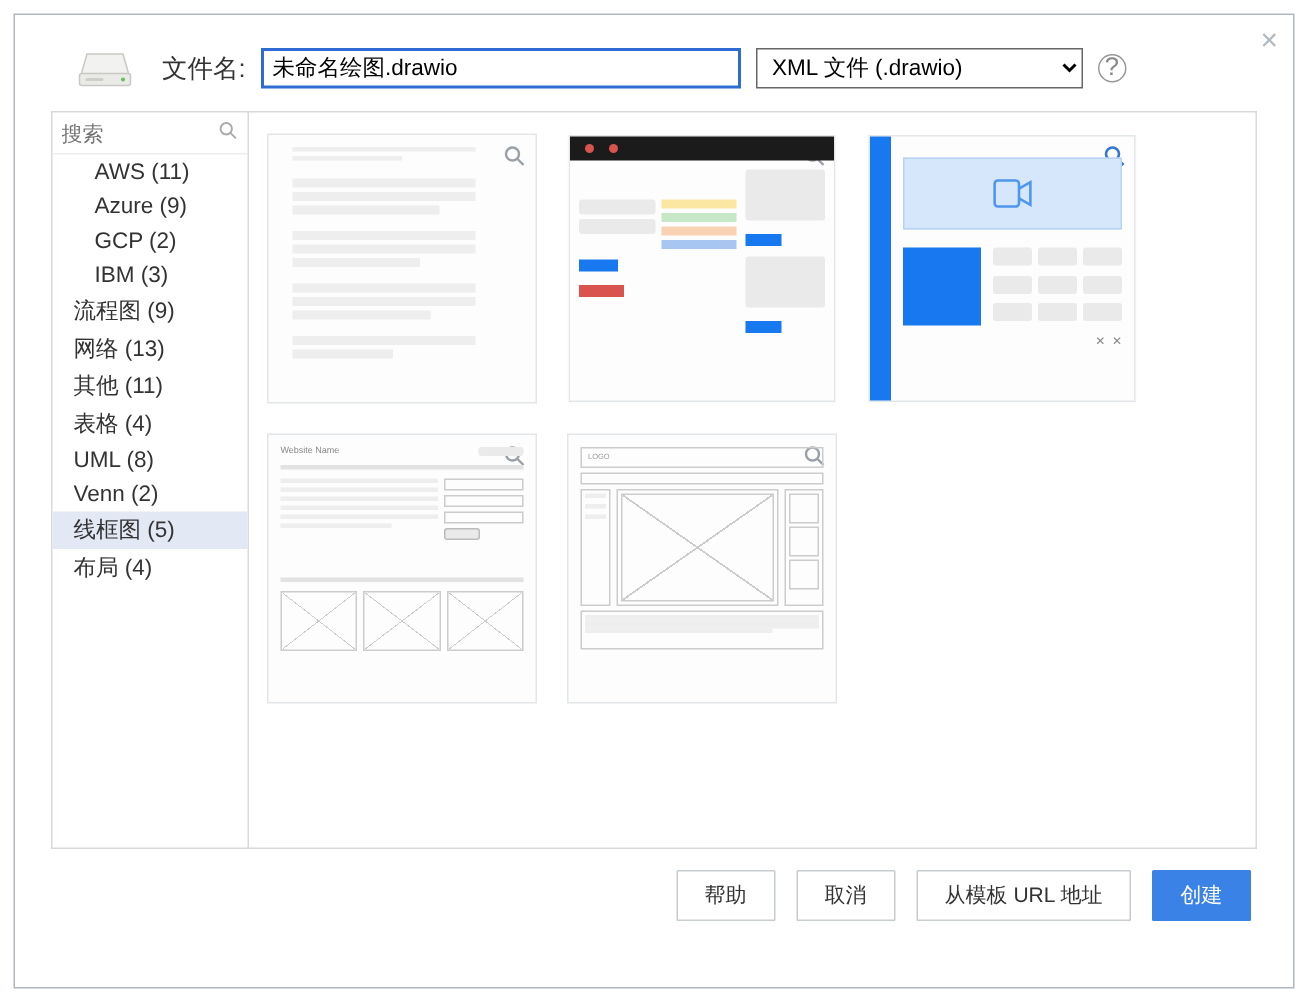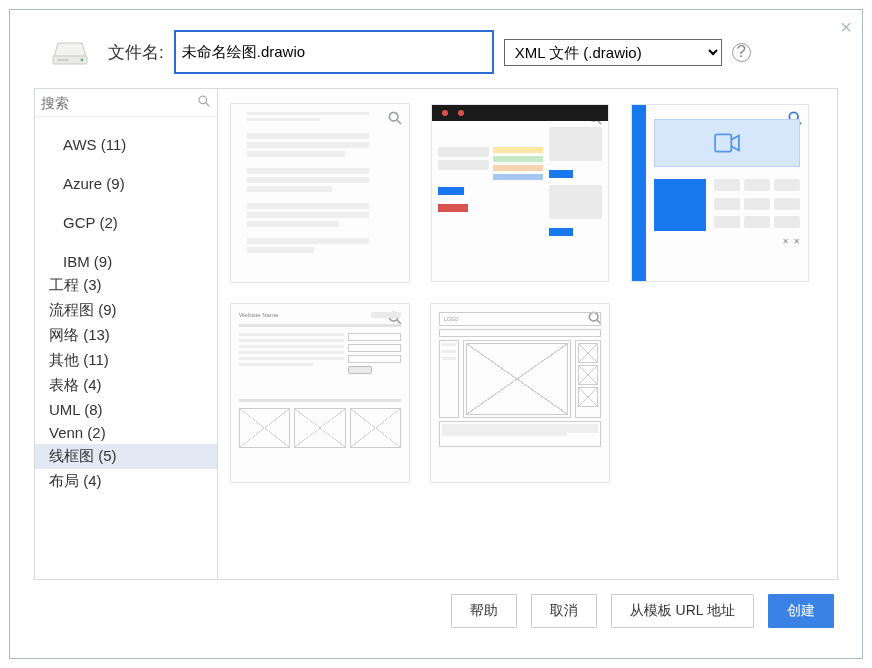--- a/index.html
+++ b/index.html
@@ -40,21 +40,21 @@
     justify-content: center;
   }
   .filename-label {
     font-size: 17px;
     color: #333;
     margin-left: 8px;
     white-space: nowrap;
   }
   .filename-input {
     width: 320px;
-    height: 44px;
+    height: 27px;
     border: 2px solid #2d6cd2;
     padding: 2px 6px;
     font-size: 15px;
     outline: none;
   }
   .filetype-select {
     width: 218px;
     height: 27px;
     border: 1px solid #666;
     padding: 1px 6px;
@@ -72,21 +72,21 @@
     align-items: center;
     justify-content: center;
     cursor: pointer;
   }
   .body-row {
     display: flex;
     padding: 0 24px 0 24px;
     height: 492px;
   }
   .sidebar {
-    width: 184px;
+    width: 132px;
     display: flex;
     flex-direction: column;
     border: 1px solid #d6dadd;
     background: #fff;
   }
   .search-row {
     display: flex;
     align-items: center;
     border-bottom: 1px solid #eee;
     height: 28px;
@@ -114,21 +114,21 @@
   }
   .tree::-webkit-scrollbar { width: 7px; }
   .tree::-webkit-scrollbar-thumb { background: #ccc; border-radius: 4px; }
   .tree-item {
     font-size: 15px;
     padding: 3px 0 3px 14px;
     cursor: pointer;
     color: #333;
     white-space: nowrap;
   }
-  .tree-item.child { padding-left: 28px; margin-top: 16px; }
+  .tree-item.child { padding-left: 28px; }
   .tree-item.selected {
     background: #e2e9f4;
   }
   .main-panel {
     flex: 1;
     border: 1px solid #d6dadd;
     border-left: none;
     padding: 14px 12px;
     overflow-y: auto;
     position: relative;
@@ -224,22 +224,21 @@
           <svg width="14" height="14" viewBox="0 0 24 24" fill="none" stroke="#aaa" stroke-width="2.2">
               <circle cx="10" cy="10" r="6.5"></circle>
               <line x1="15" y1="15" x2="21" y2="21"></line>
             </svg>
         </span>
       </div>
       <div class="tree" id="tree">
           <div class="tree-item child">AWS (11)</div>
           <div class="tree-item child">Azure (9)</div>
           <div class="tree-item child">GCP (2)</div>
-          <div class="tree-item child">IBM (9)</div>
-          <div class="tree-item">工程 (3)</div>
+          <div class="tree-item child">IBM (3)</div>
           <div class="tree-item">流程图 (9)</div>
           <div class="tree-item">网络 (13)</div>
           <div class="tree-item">其他 (11)</div>
           <div class="tree-item">表格 (4)</div>
           <div class="tree-item">UML (8)</div>
           <div class="tree-item">Venn (2)</div>
           <div class="tree-item selected">线框图 (5)</div>
           <div class="tree-item">布局 (4)</div>
         </div>
     </div>

